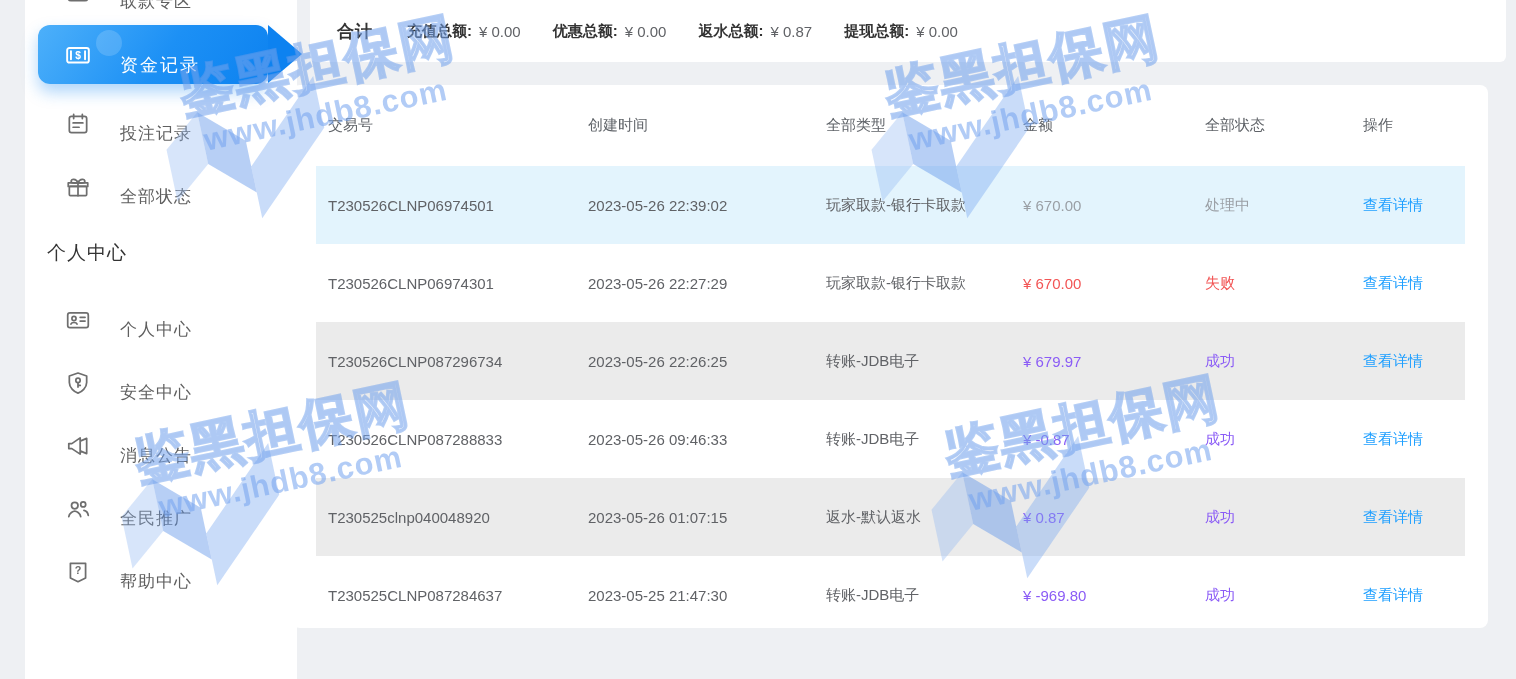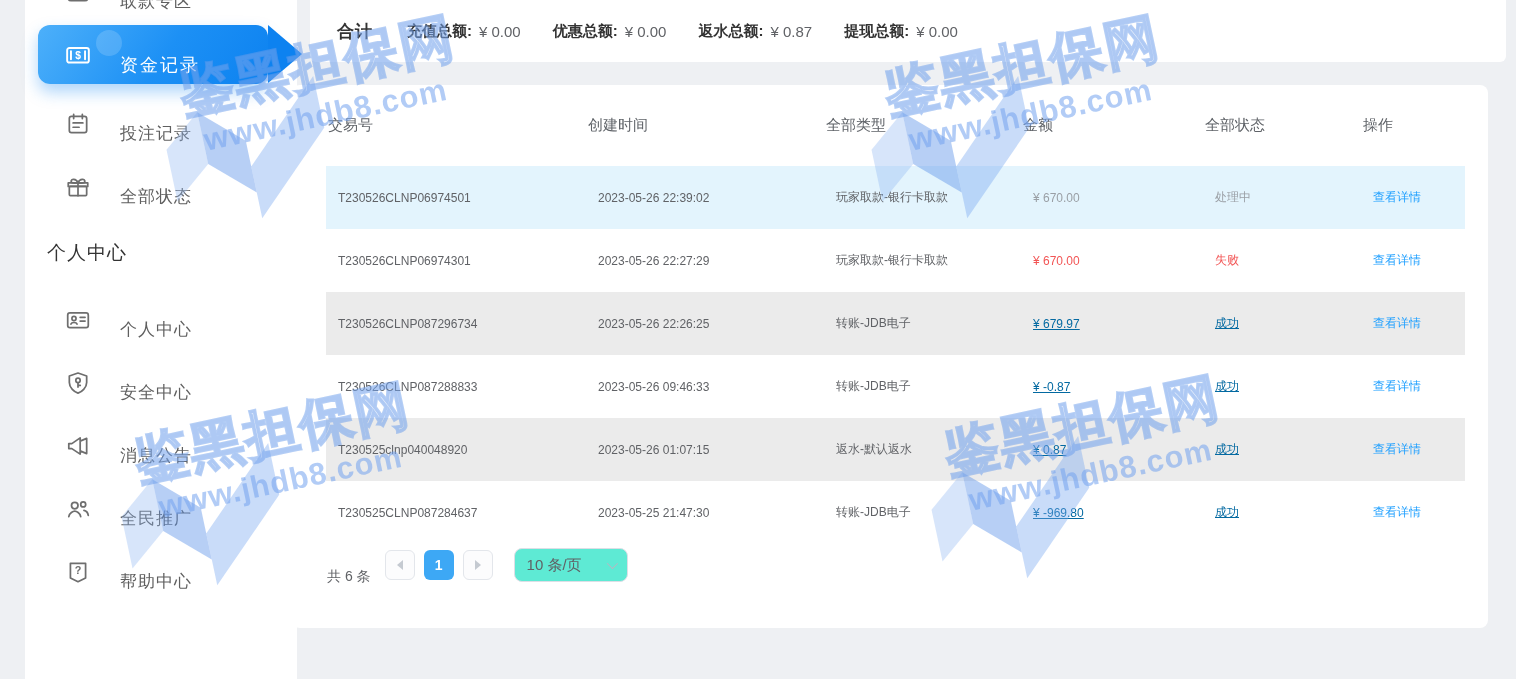--- a/index.html
+++ b/index.html
@@ -59,26 +59,26 @@
   .table-card {
     position:absolute; left:292px; top:85px; width:1196px; height:543px;
     background:#fff; border-radius:8px; z-index:2; overflow:hidden;
   }
   .t-grid {
     display:grid; grid-template-columns:260px 238px 197px 182px 158px 1fr;
     align-items:center; padding-left:12px;
   }
   .t-head { margin:0 24px; height:81px; font-size:15px; color:#5f6368; }
   .t-body { margin:0 23px 0 24px; }
-  .t-row { height:63px; font-size:12px; color:#606266;margin-left:10px; }
+  .t-row { height:78px; font-size:15px; color:#606266; }
   .t-row.highlight { background:#e3f4fd; }
   .t-row.stripe { background:#ebebeb; }
   .muted { color:#9a9fa5; }
   .danger { color:#f25555; }
-  .success { color:#0369a1;text-decoration:underline; }
+  .success { color:#8b5cf6; }
   .link { color:#1e9fff; text-decoration:none; cursor:pointer; }
 
   
   .pager { display:flex; align-items:center; margin:4px 0 0 35px; height:34px; }
   .pager-total { font-size:14px; color:#606266; margin-right:14px;margin-top:24px; }
   .pg-btn {
     width:30px; height:30px; border:1px solid #e3e6eb; background:#fcfcfd;
     border-radius:6px; display:flex; align-items:center; justify-content:center;
     margin-right:9px; cursor:pointer;
   }

